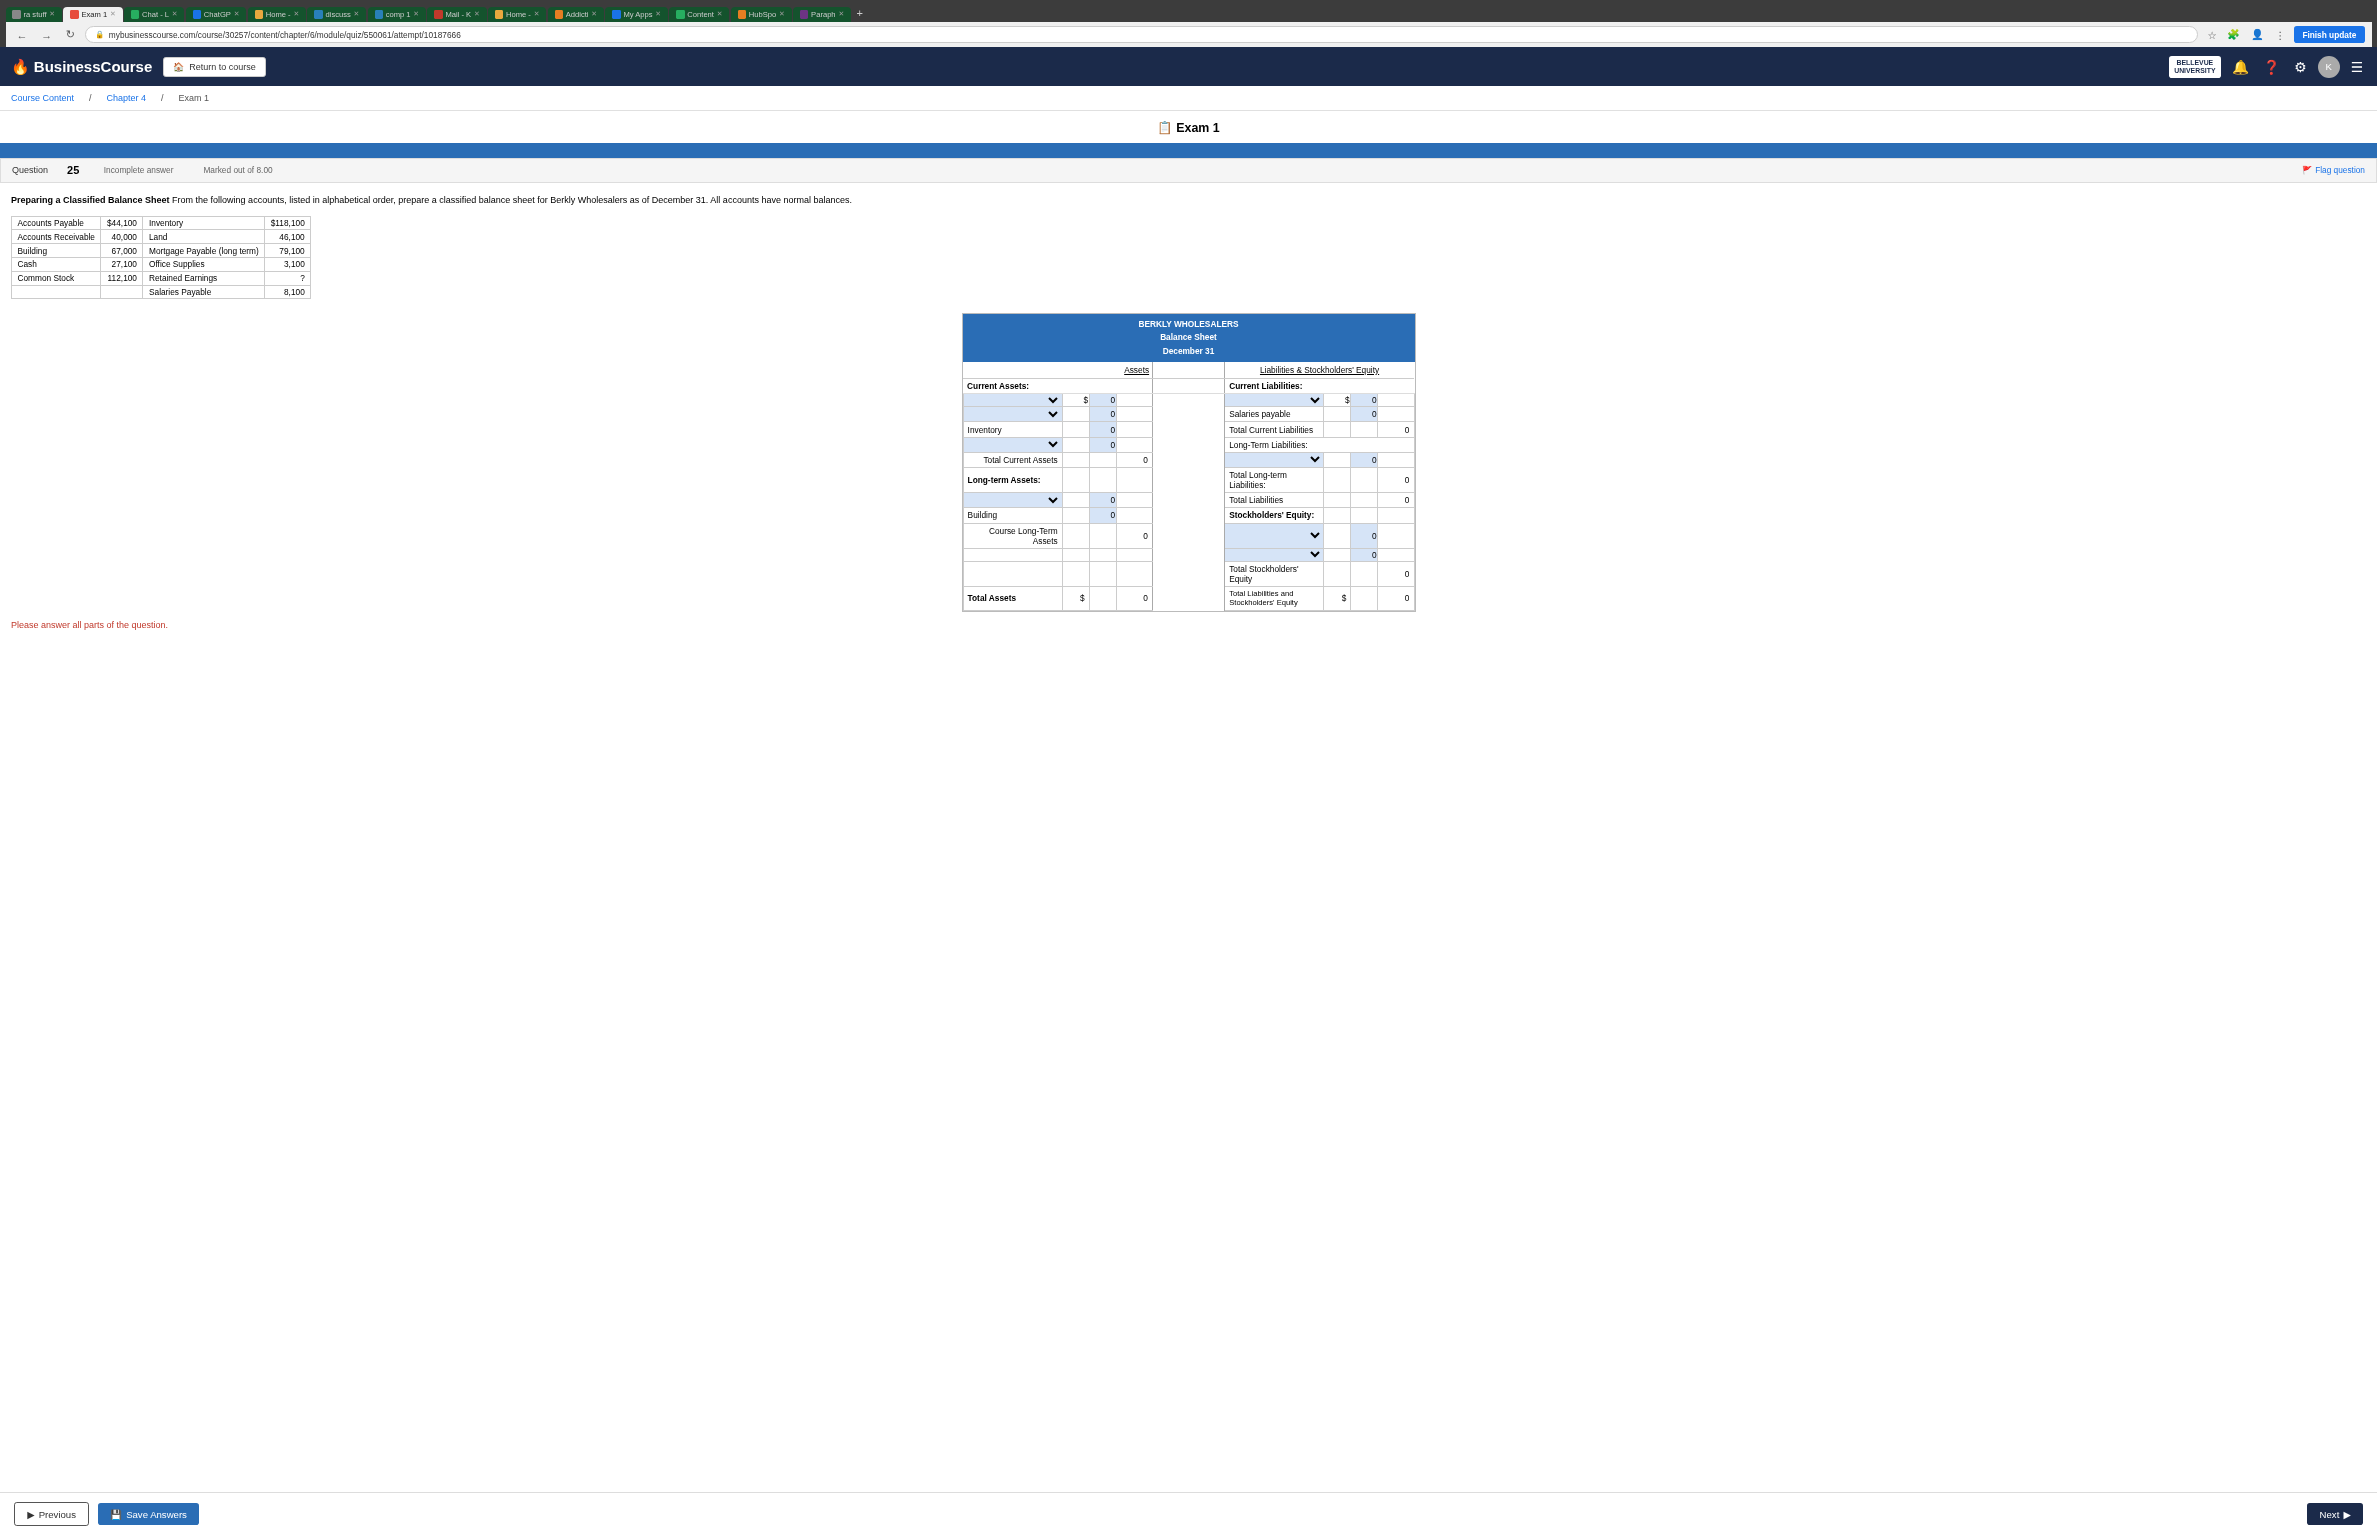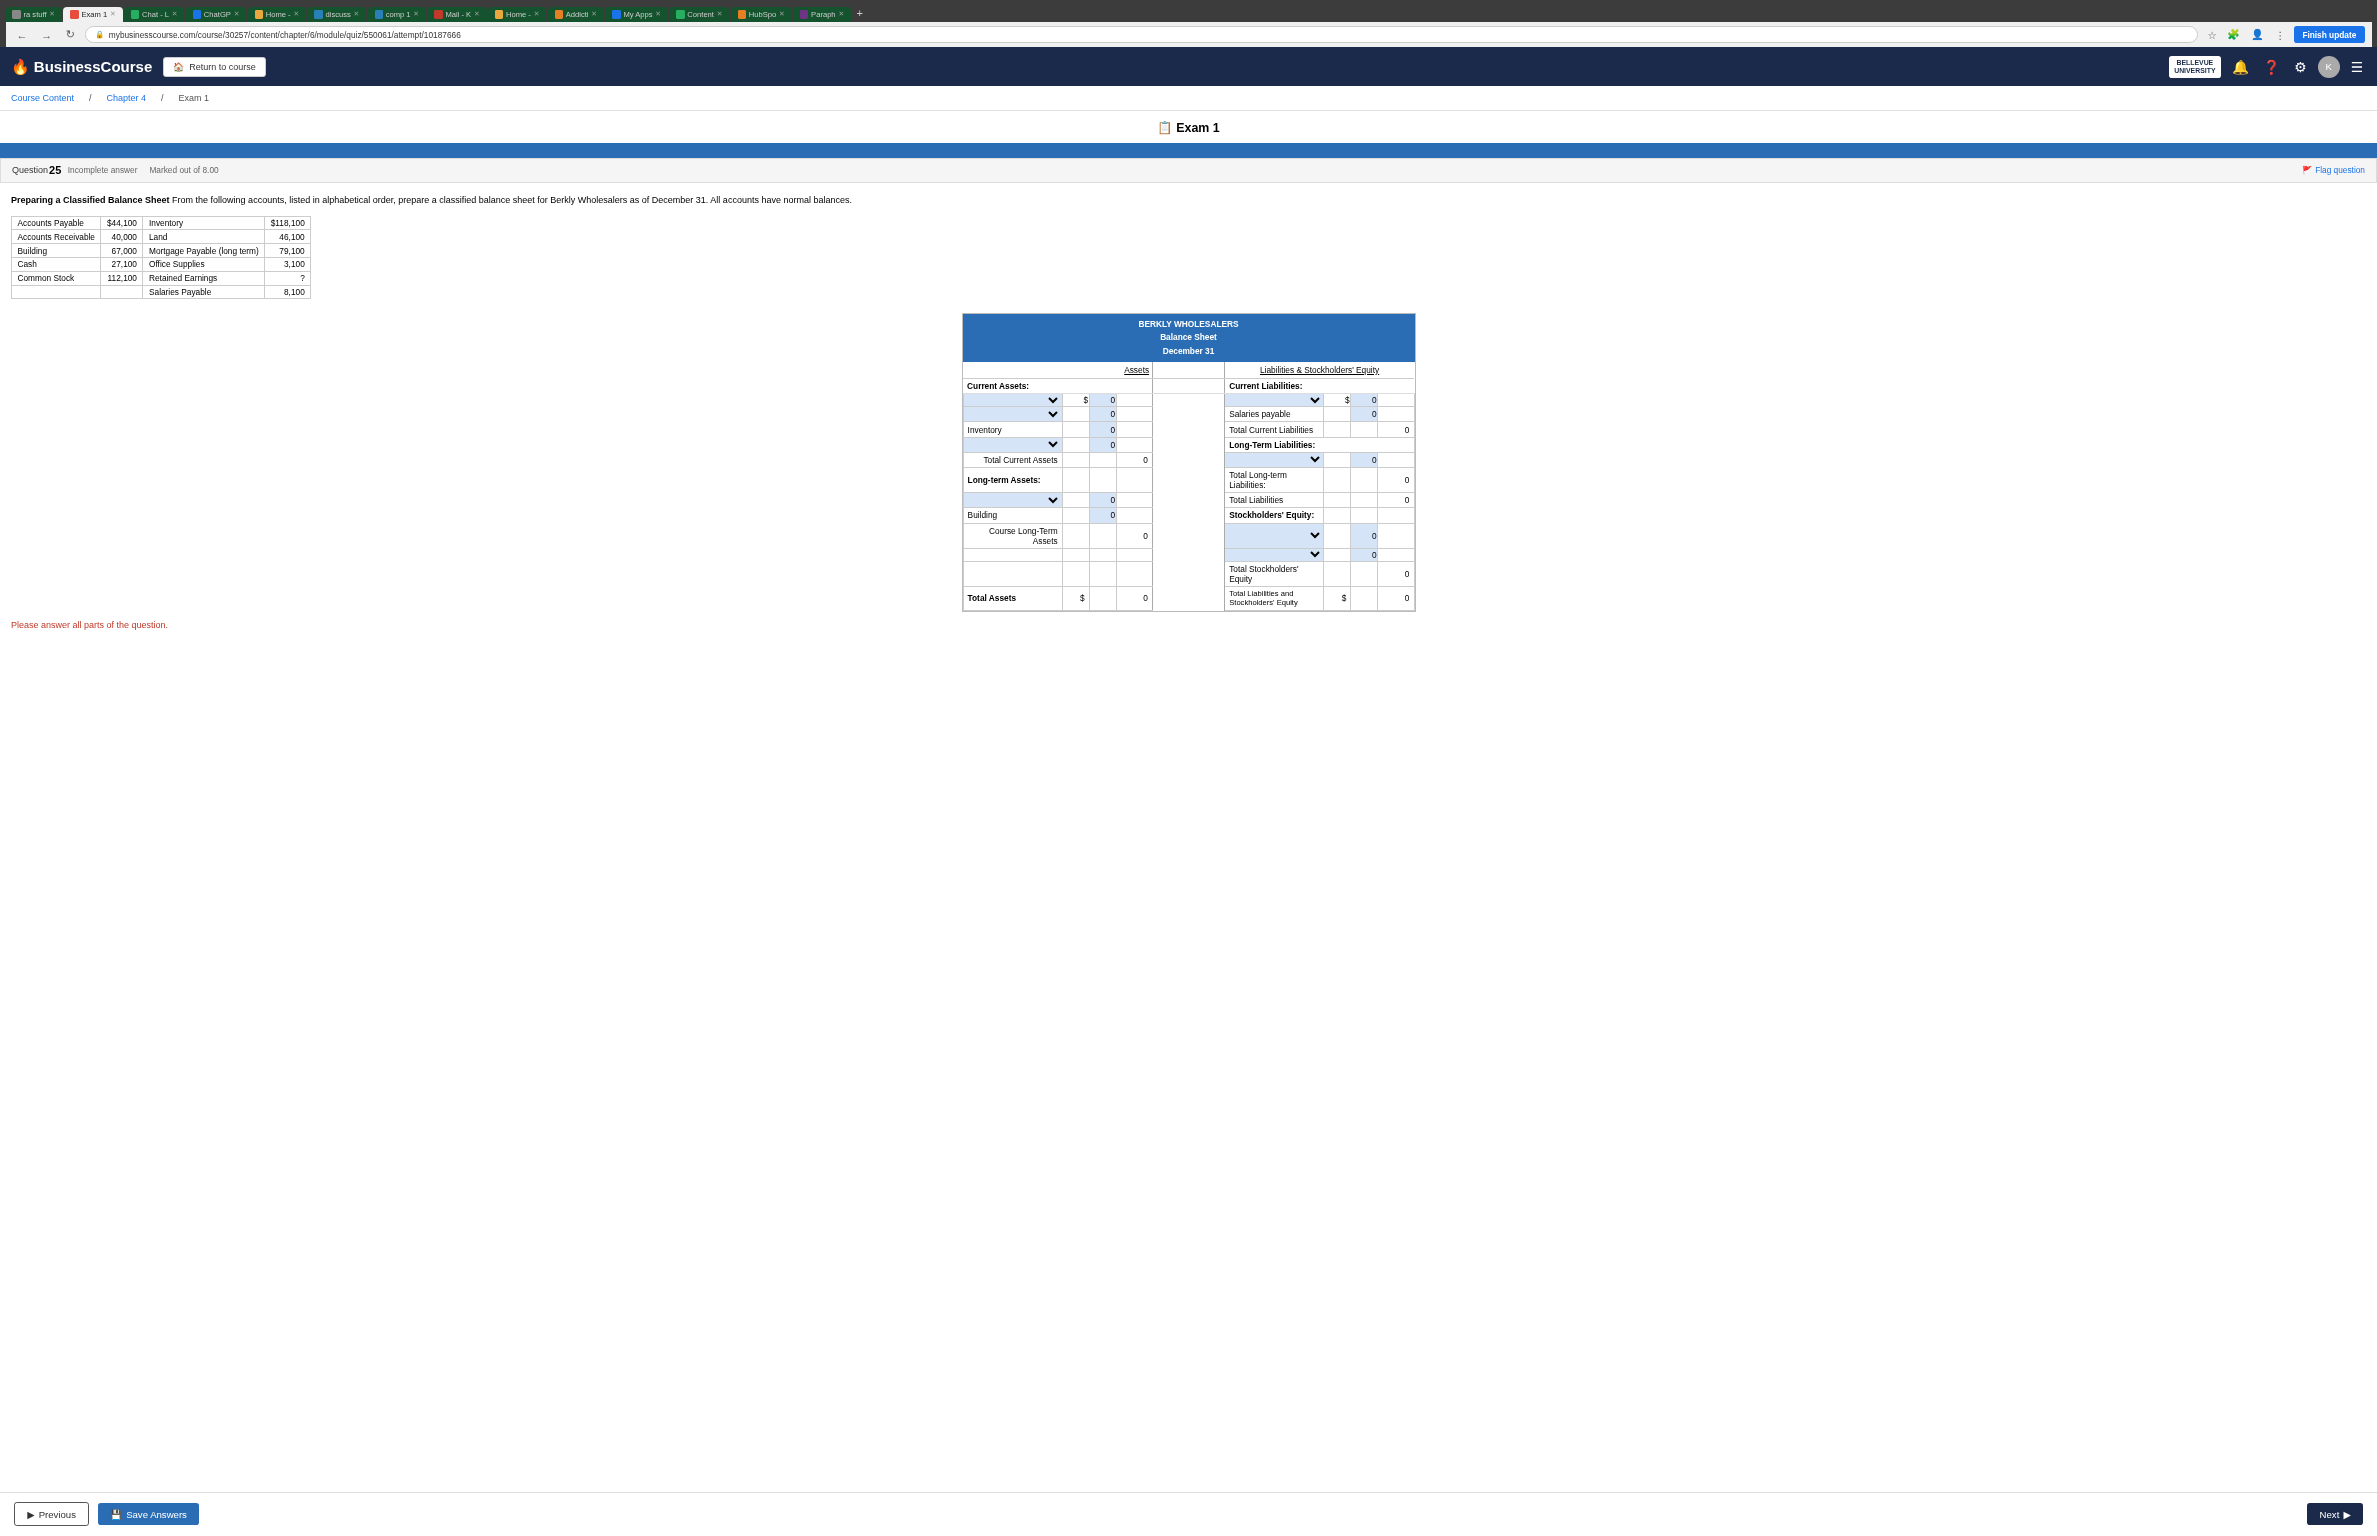--- a/index.html
+++ b/index.html
@@ -38,21 +38,21 @@
     .breadcrumb a { color: #1a73e8; text-decoration: none; }
     .breadcrumb span { color: #555; }
 
     
     .exam-title-bar { text-align: center; padding: 8.3px; font-size: 12.4px; font-weight: bold; }
 
     
     .blue-bar { background: #2a6db5; height: 15px; }
 
     
-    .question-header { background: #f5f5f5; border: 0.7px solid #ddd; padding: 5.5px 11px; display: flex; align-items: center; gap: 1px; }
+    .question-header { background: #f5f5f5; border: 0.7px solid #ddd; padding: 5.5px 11px; display: flex; align-items: center; gap: 19px; }
     .question-label { font-size: 9px; color: #333; }
     .question-num { font-size: 11px; font-weight: bold; }
     .question-status { font-size: 8.3px; color: #666; margin-left: 5.5px; }
     .question-mark { font-size: 8.3px; color: #666; margin-left: 11px; }
     .flag-link { margin-left: auto; color: #1a73e8; font-size: 8.3px; cursor: pointer; display: flex; align-items: center; gap: 2.8px; }
 
     
     .question-body { padding: 11px; }
     .question-text { font-size: 9px; margin-bottom: 8.3px; line-height: 1.5; }
     .question-text strong { font-weight: bold; }
@@ -378,21 +378,21 @@
                 <option>Inventory</option>
                 <option>Office Supplies</option>
               </select>
             </td>
             <td style="border:0.7px solid #ccc; padding:0.7px;"></td>
             <td style="border:0.7px solid #ccc; background:#d6e4f7; padding:0.7px;">
               <input type="text" value="0" style="background: rgb(214, 228, 247); border: none; font-size: 8.3px; width: 100%; text-align: right; outline: none;">
             </td>
             <td style="border:0.7px solid #ccc; border-right:1.4px solid #aaa; padding:0.7px;"></td>
             <td style="border-right:1.4px solid #aaa;"></td>
-            <td style="border:0.7px solid #ccc; font-weight:bold; padding:2.1px 4.1px;" colspan="4">Long-Term Liabilities:</td>
+            <td style="border:0.7px solid #ccc; font-weight:normal; padding:2.1px 4.1px;" colspan="4">Long-Term Liabilities:</td>
           </tr>
 
           <tr>
             <td style="border:0.7px solid #ccc; padding:2.1px 4.1px; text-align:right;">Total Current Assets</td>
             <td style="border:0.7px solid #ccc; padding:0.7px;"></td>
             <td style="border:0.7px solid #ccc; padding:0.7px;"></td>
             <td style="border:0.7px solid #ccc; border-right:1.4px solid #aaa; padding:2.1px 4.1px; text-align:right;">0</td>
             <td style="border-right:1.4px solid #aaa;"></td>
             <td style="border:0.7px solid #ccc; background:#d6e4f7; padding:0.7px;">
               <select style="background:#d6e4f7; border:none; font-size:7.6px; width:100%; outline:none;">

